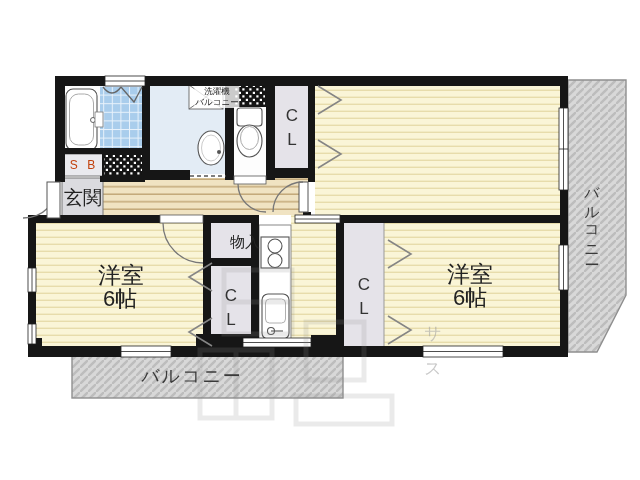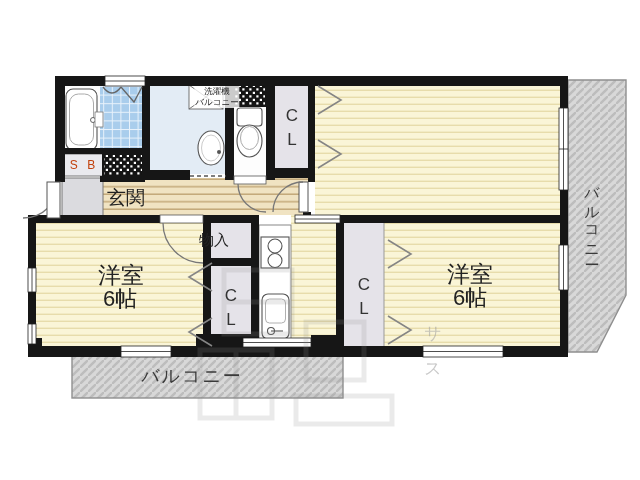--- a/index.html
+++ b/index.html
@@ -245,22 +245,22 @@
   </div>
   <div class="lbl cl" style="left:231px;top:308px;">
     <div>C</div>
     <div>L</div>
   </div>
   <div class="lbl cl" style="left:364px;top:297px;">
     <div>C</div>
     <div>L</div>
   </div>
 
-  <div class="lbl small-room" style="left:214px;top:242px;font-family:Liberation Mono, monospace;">物入</div>
-  <div class="lbl genkan" style="left:83px;top:198px;margin-left:43px;">玄関</div>
+  <div class="lbl small-room" style="left:245px;top:242px;">物入</div>
+  <div class="lbl genkan" style="left:83px;top:198px;">玄関</div>
   <div class="lbl sb" style="left:84px;top:165px;">S B</div>
 
   <div class="lbl washer" style="left:217px;top:97px;">
     <div>洗濯機</div>
     <div>バルコニー</div>
   </div>
 
   <div class="lbl balcony-h" style="left:192px;top:376px;">バルコニー</div>
   <div class="lbl balcony-v" style="left:592px;top:218px;">バルコニー</div>
 

